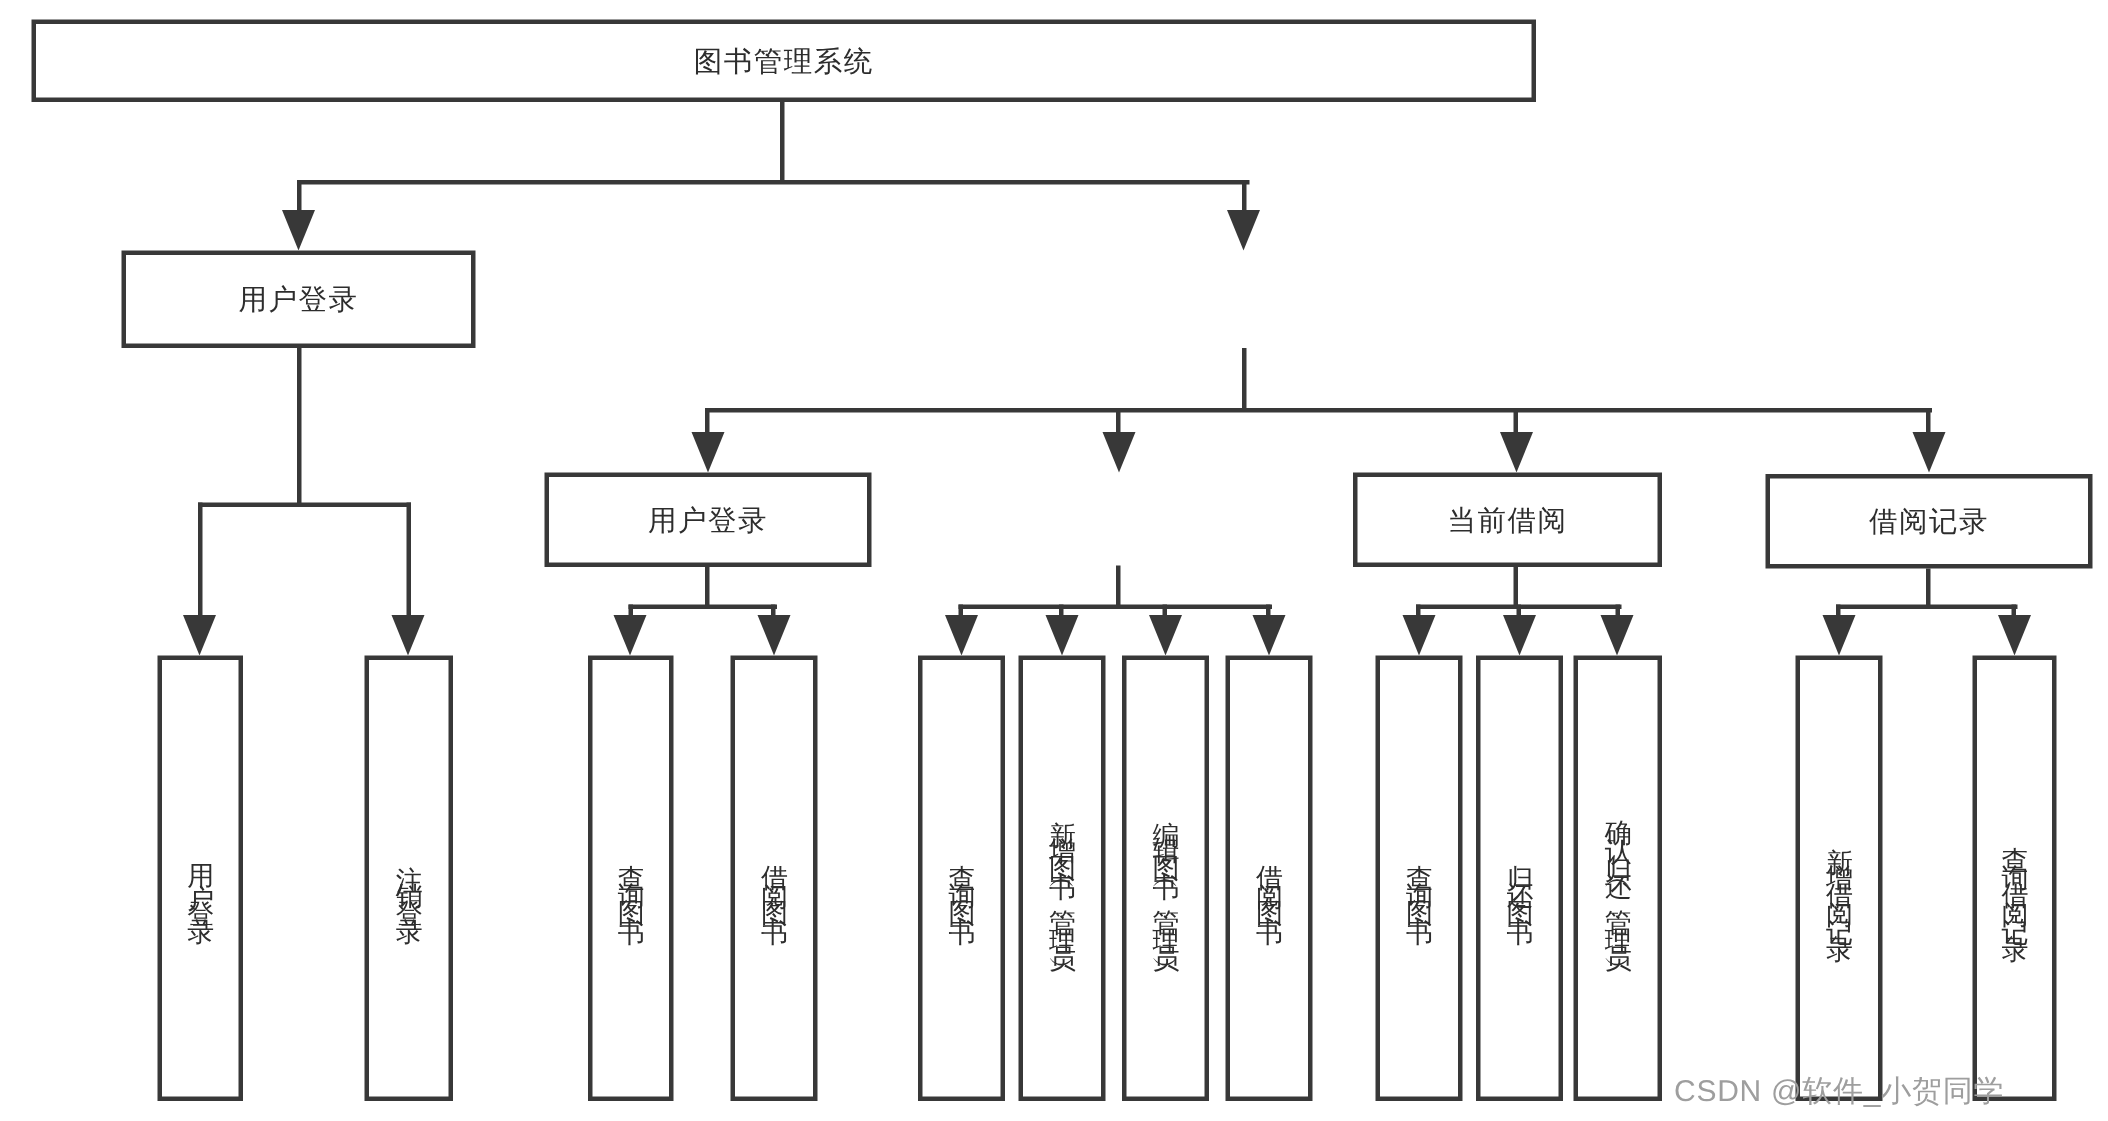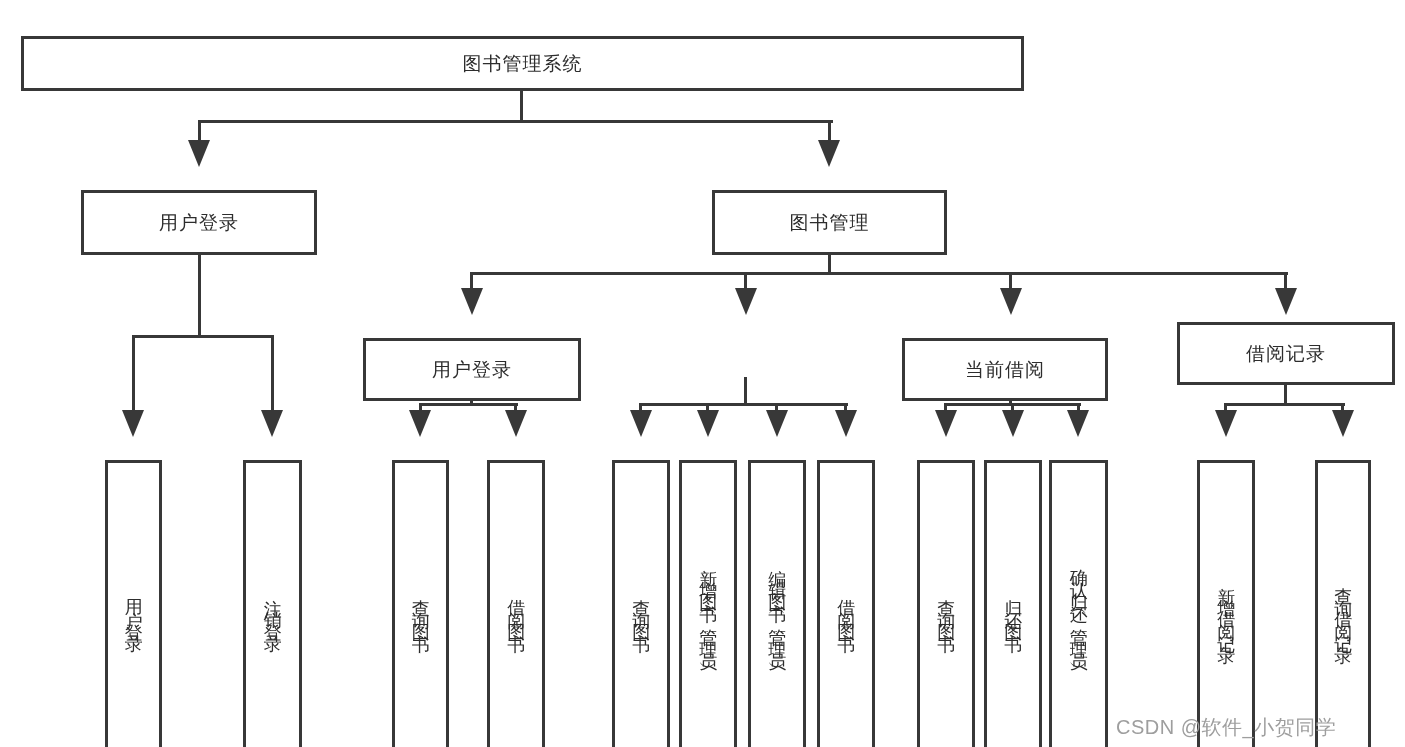--- a/index.html
+++ b/index.html
@@ -14,21 +14,20 @@
   .box {
     position: absolute;
     background: #ffffff;
     border: 3px solid var(--line, #383838);
     box-sizing: border-box;
     display: flex;
     align-items: center;
     justify-content: center;
     color: var(--text, #2d2d2d);
     z-index: 2;
-    margin-top: 23px;
   }
   .hbox { font-size: 19px; letter-spacing: 1px; white-space: nowrap; }
   .vbox {
     writing-mode: vertical-rl;
     text-orientation: mixed;
     font-size: 18px;
     letter-spacing: 12px;
     line-height: 1.15;
   }
   .leaf { top: 437px; height: 297px; }
@@ -129,28 +128,27 @@
     <div class="vl" style="left:1224px;top:403px;height:18px"></div>
     <div class="tri" style="left:1215px;top:410px"></div>
     <div class="vl" style="left:1341px;top:403px;height:18px"></div>
     <div class="tri" style="left:1332px;top:410px"></div>
   </div>
 
   <div class="box hbox" style="left:21px;top:13px;width:1003px;height:55px">图书管理系统</div>
 
   <div class="box hbox" style="left:81px;top:167px;width:236px;height:65px">用户登录</div>
 
-  <div class="box hbox" style="left:712px;top:167px;width:235px;height:65px">图书管理</div>
 
   <div class="box hbox" style="left:363px;top:315px;width:218px;height:63px">用户登录</div>
 
 
   <div class="box hbox" style="left:902px;top:315px;width:206px;height:63px">当前借阅</div>
 
-  <div class="box hbox" style="left:1177px;top:299px;width:218px;height:63px">借阅记录</div>
+  <div class="box hbox" style="left:1177px;top:316px;width:218px;height:63px">借阅记录</div>
 
   <div class="box vbox leaf" style="left:105px;width:57px">用户登录</div>
 
   <div class="box vbox leaf" style="left:243px;width:59px">注销登录</div>
 
   <div class="box vbox leaf" style="left:392px;width:57px">查询图书</div>
 
   <div class="box vbox leaf" style="left:487px;width:58px">借阅图书</div>
 
   <div class="box vbox leaf" style="left:612px;width:58px">查询图书</div>

